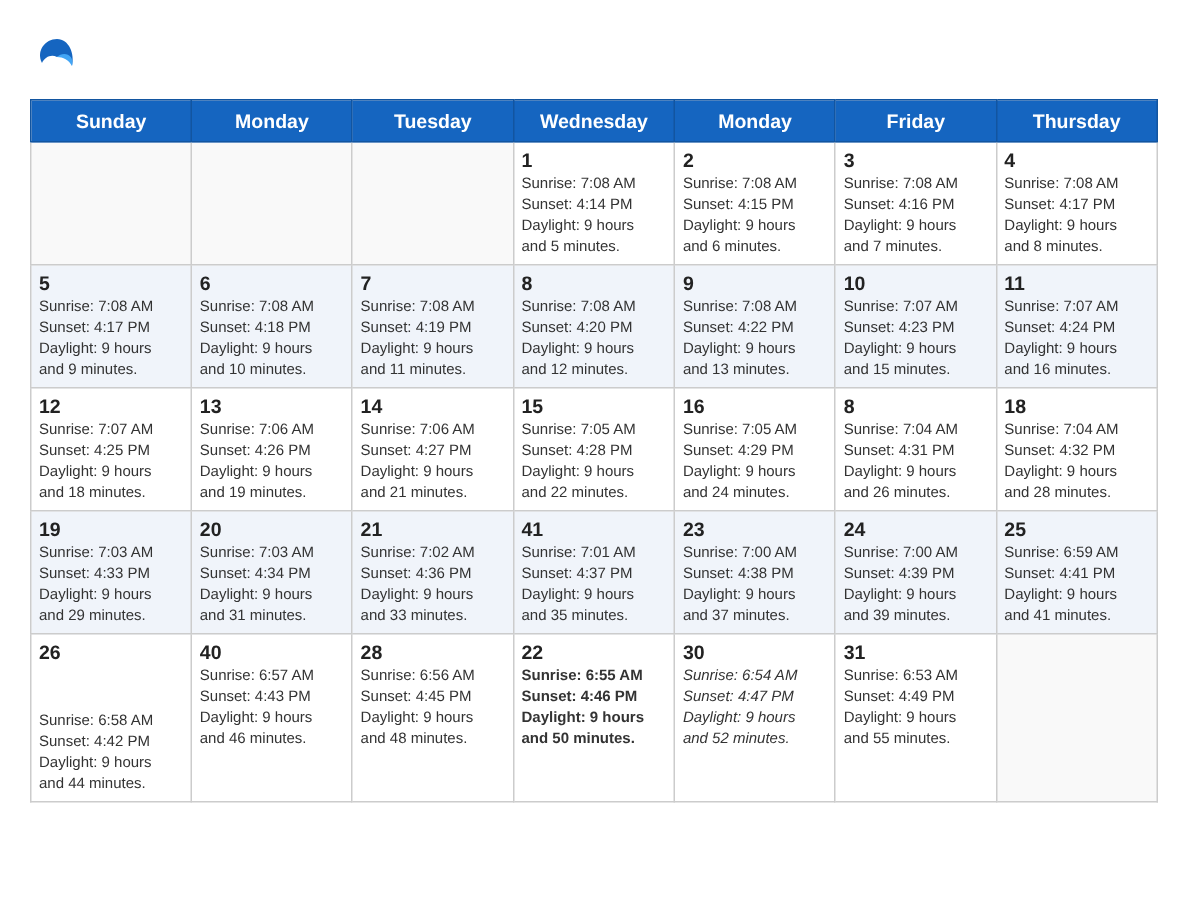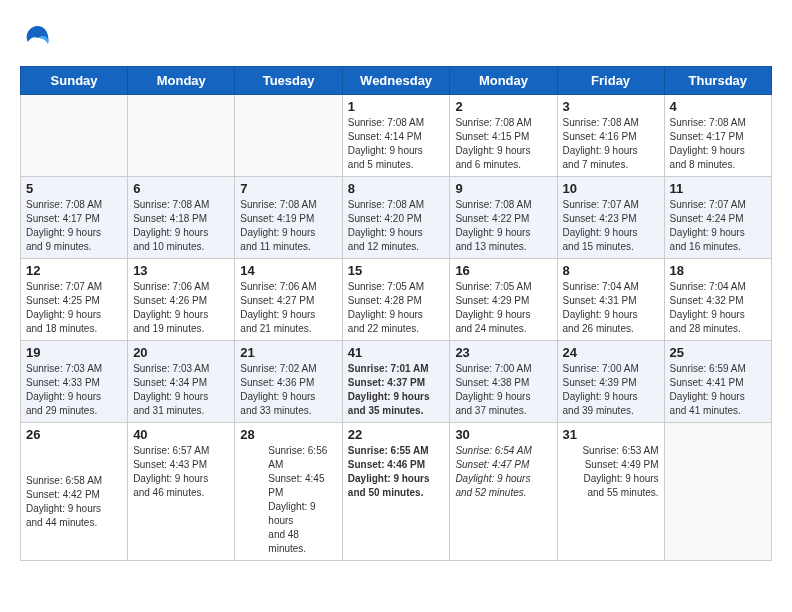--- a/index.html
+++ b/index.html
@@ -282,21 +282,21 @@
         </td>
         <td class="alt-row">
           <span class="day-num">21</span>
           <div class="day-info" style="white-space: pre-line;">Sunrise: 7:02 AM
 Sunset: 4:36 PM
 Daylight: 9 hours
 and 33 minutes.</div>
         </td>
         <td class="alt-row">
           <span class="day-num">41</span>
-          <div class="day-info" style="white-space: pre-line; font-weight: bold;">Sunrise: 7:01 AM
+          <div class="day-info" style="white-space: pre-line;">Sunrise: 7:01 AM
 Sunset: 4:37 PM
 Daylight: 9 hours
 and 35 minutes.</div>
         </td>
         <td class="alt-row">
           <span class="day-num">23</span>
           <div class="day-info" style="white-space: pre-line;">Sunrise: 7:00 AM
 Sunset: 4:38 PM
 Daylight: 9 hours
 and 37 minutes.</div>
@@ -326,42 +326,42 @@
         </td>
         <td>
           <span class="day-num">40</span>
           <div class="day-info" style="white-space: pre-line;">Sunrise: 6:57 AM
 Sunset: 4:43 PM
 Daylight: 9 hours
 and 46 minutes.</div>
         </td>
         <td>
           <span class="day-num">28</span>
-          <div class="day-info" style="white-space: pre-line; margin-left: 28px;">Sunrise: 6:56 AM
+          <div class="day-info" style="white-space: pre-line;">Sunrise: 6:56 AM
 Sunset: 4:45 PM
 Daylight: 9 hours
 and 48 minutes.</div>
         </td>
         <td>
           <span class="day-num">22</span>
           <div class="day-info" style="white-space: pre-line; font-weight: bold;">Sunrise: 6:55 AM
 Sunset: 4:46 PM
 Daylight: 9 hours
 and 50 minutes.</div>
         </td>
         <td>
           <span class="day-num">30</span>
           <div class="day-info" style="white-space: pre-line; font-style: italic;">Sunrise: 6:54 AM
 Sunset: 4:47 PM
 Daylight: 9 hours
 and 52 minutes.</div>
         </td>
         <td>
           <span class="day-num">31</span>
-          <div class="day-info" style="white-space: pre-line; text-align: right;">Sunrise: 6:53 AM
+          <div class="day-info" style="white-space: pre-line;">Sunrise: 6:53 AM
 Sunset: 4:49 PM
 Daylight: 9 hours
 and 55 minutes.</div>
         </td>
         <td class="empty"></td>
       </tr>
     </tbody>
 </table>
 
 </body></html>

